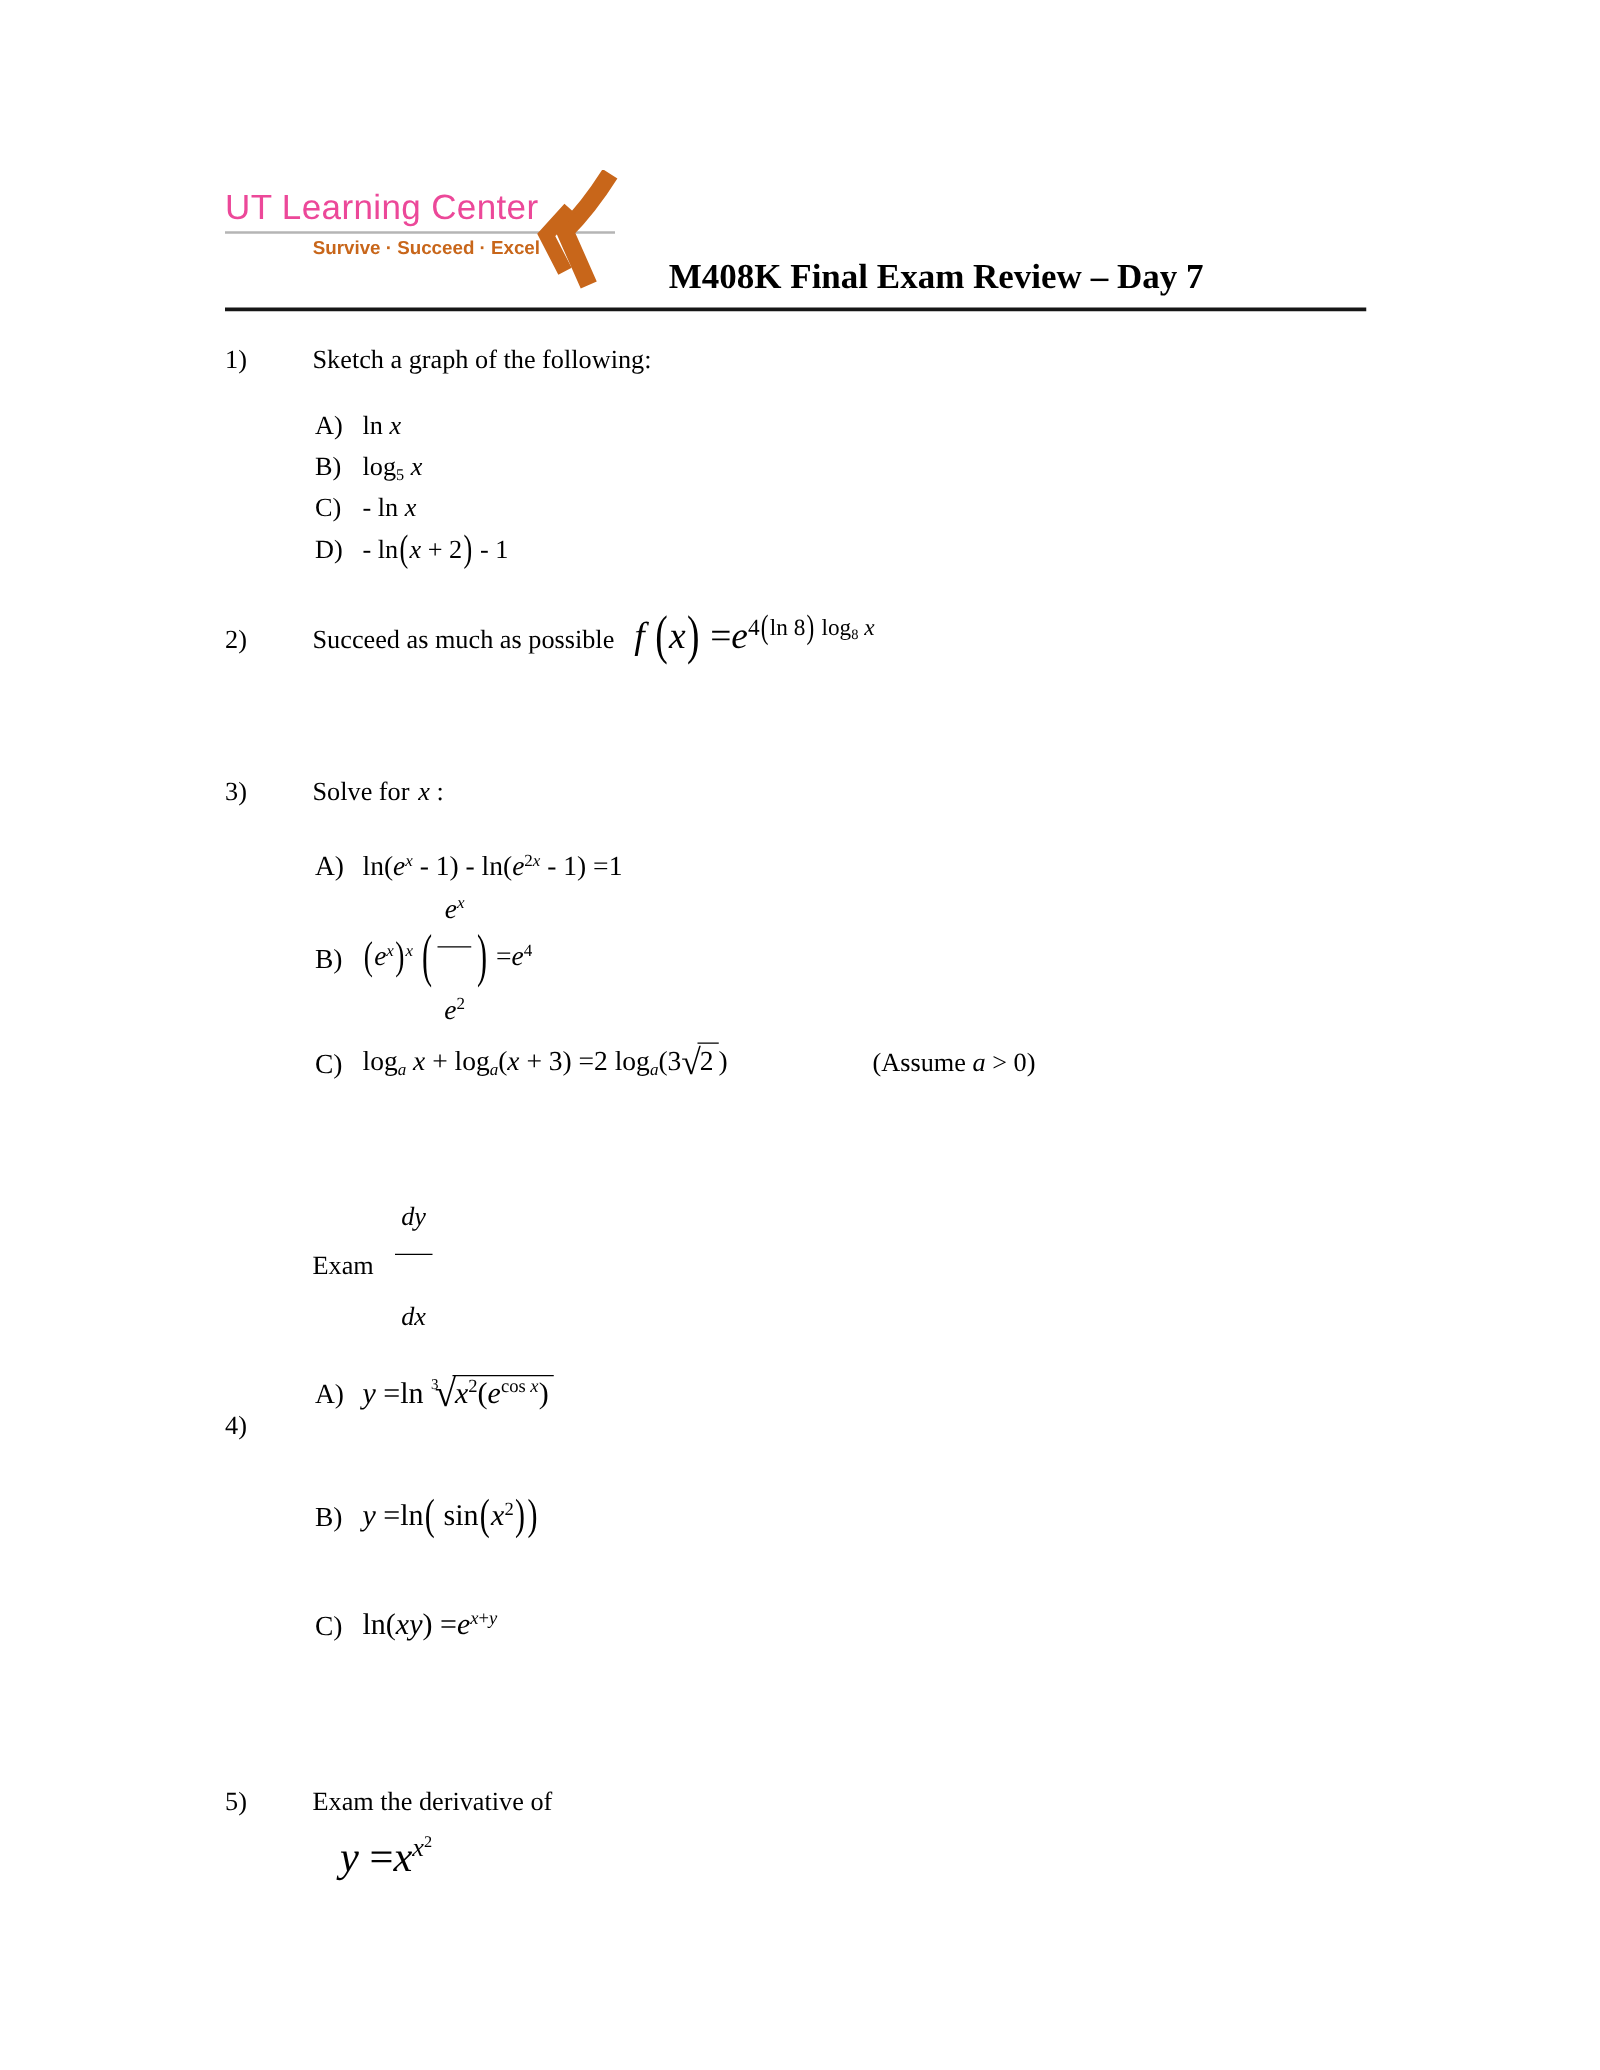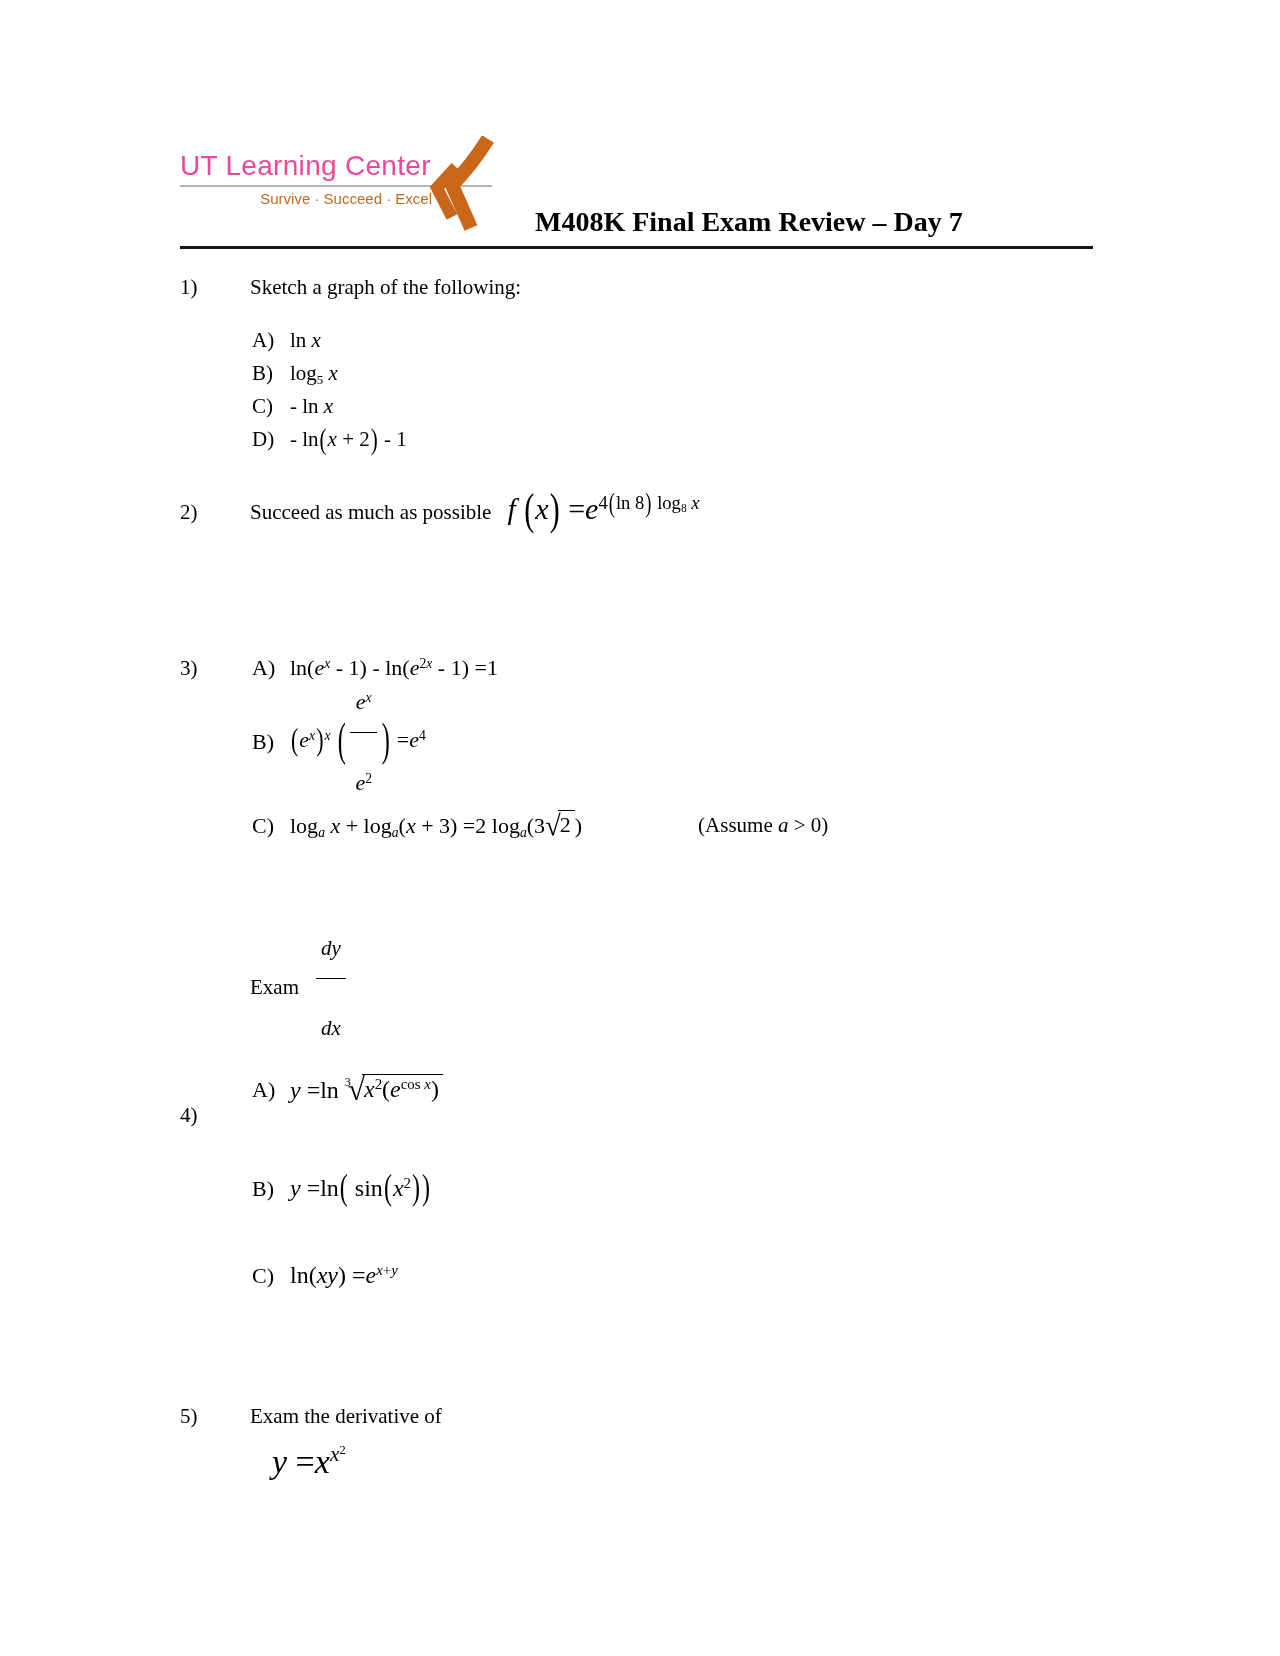--- a/index.html
+++ b/index.html
@@ -12,21 +12,21 @@
 
   
   .header { position:relative; height:92px; }
   .logo { position:relative; width:500px; }
   .logo-title {
     font-family:"Liberation Sans", sans-serif;
     font-size:28px; letter-spacing:0.3px; color:#ec4899;
   }
   .logo-rule { width:312px; border-bottom:2px solid #b5b5b5; margin-top:3px; }
   .logo-tagline {
-    font-family:"Liberation Sans", sans-serif; font-weight:normal;
+    font-family:"Liberation Sans", sans-serif; font-weight:bold;
     font-size:15px; color:#c8661a; width:252px; text-align:right; margin-top:3px;
   }
   .chevron { position:absolute; left:248px; top:-14px; }
   .doc-title {
     position:absolute; left:355px; bottom:4px; margin:0;
     font-size:28px; font-weight:bold; white-space:nowrap;
   }
   .hrule { border-top:3px solid #161616; margin-top:4px; }
 
   
@@ -134,20 +134,24 @@
     <div class="pnum">2)</div>
     <div class="pbody p2body">
       <span class="prompt">Succeed as much as possible</span>
       <span class="m eq-large"><span class="mi">f</span> <span class="mbig">(</span><span class="mi">x</span><span class="mbig">)</span> =<span class="mi">e</span><sup class="msup">4<span class="mbig">(</span>ln 8<span class="mbig">)</span> log<sub class="msub">8</sub> <span class="mi">x</span></sup></span>
     </div>
   </section>
 
   <section class="problem p3">
     <div class="pnum">3)</div>
     <div class="pbody">
+      <div class="prompt">
+        <span>Solve for</span>
+        <span class="m"><span class="mi">x</span> :</span>
+      </div>
       <div class="options">
         <div class="option opt-a">
           <span class="letter">A)</span>
           <span class="m">ln(<span class="mi">e</span><sup class="msup"><span class="mi">x</span></sup> - 1) - ln(<span class="mi">e</span><sup class="msup">2<span class="mi">x</span></sup> - 1) =1</span>
         </div>
         <div class="option opt-b">
           <span class="letter">B)</span>
           <span class="m"><span class="mbig">(</span><span class="mi">e</span><sup class="msup"><span class="mi">x</span></sup><span class="mbig">)</span><sup class="msup"><span class="mi">x</span></sup> <span class="mbigg">(</span><span class="mfrac">
                 <span class="mnum"><span class="mi">e</span><sup class="msup"><span class="mi">x</span></sup></span>
                 <span class="mden"><span class="mi">e</span><sup class="msup">2</sup></span>

